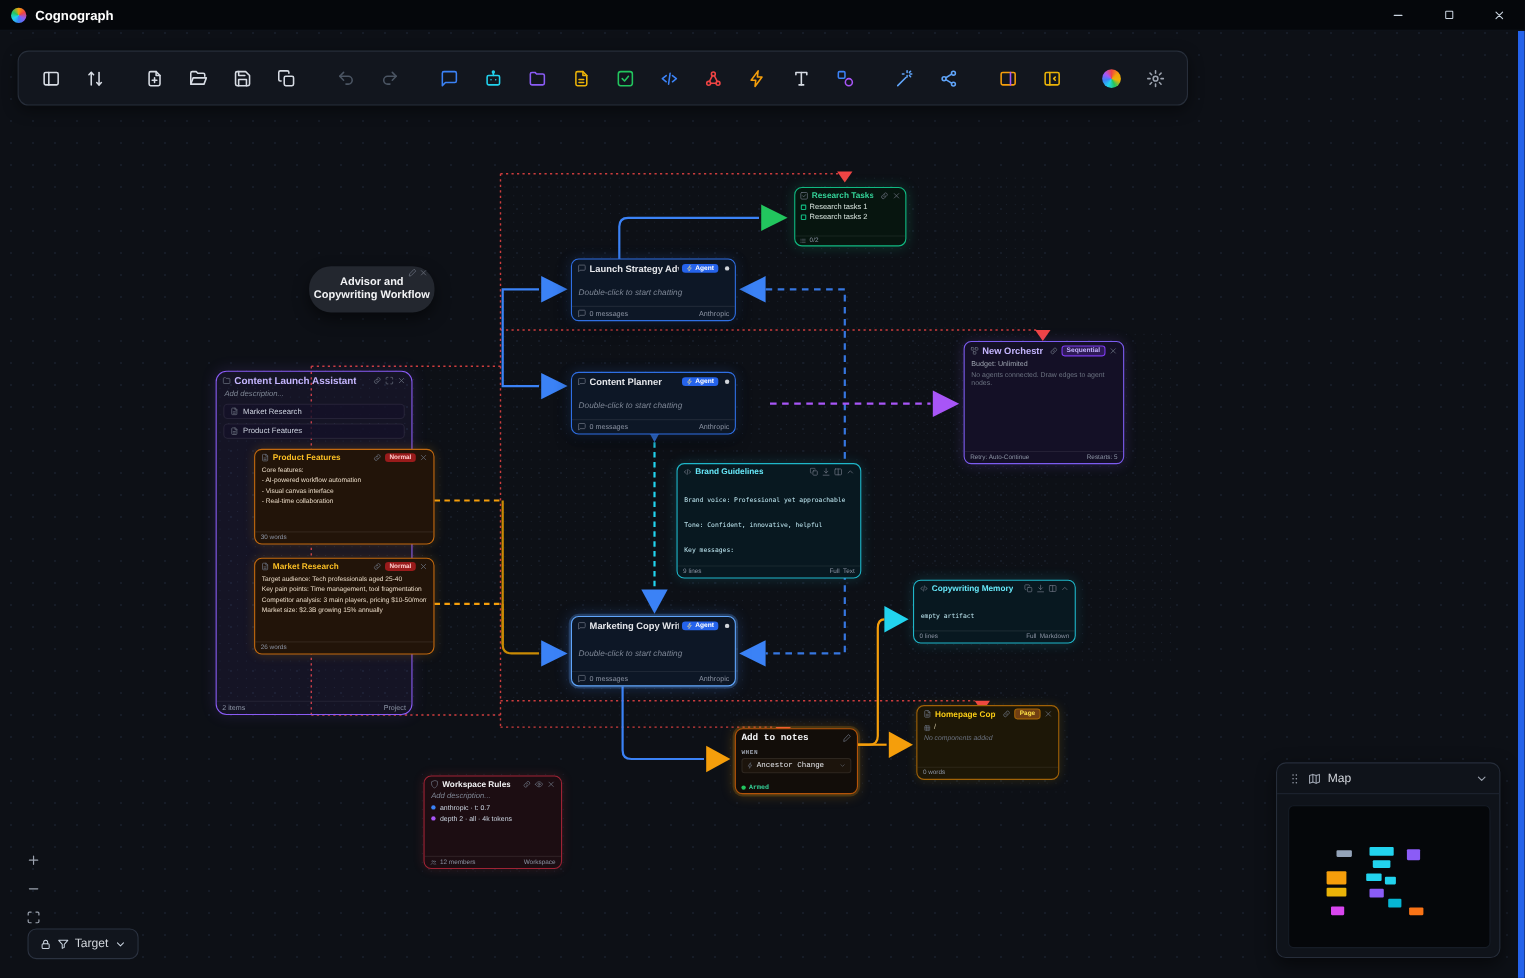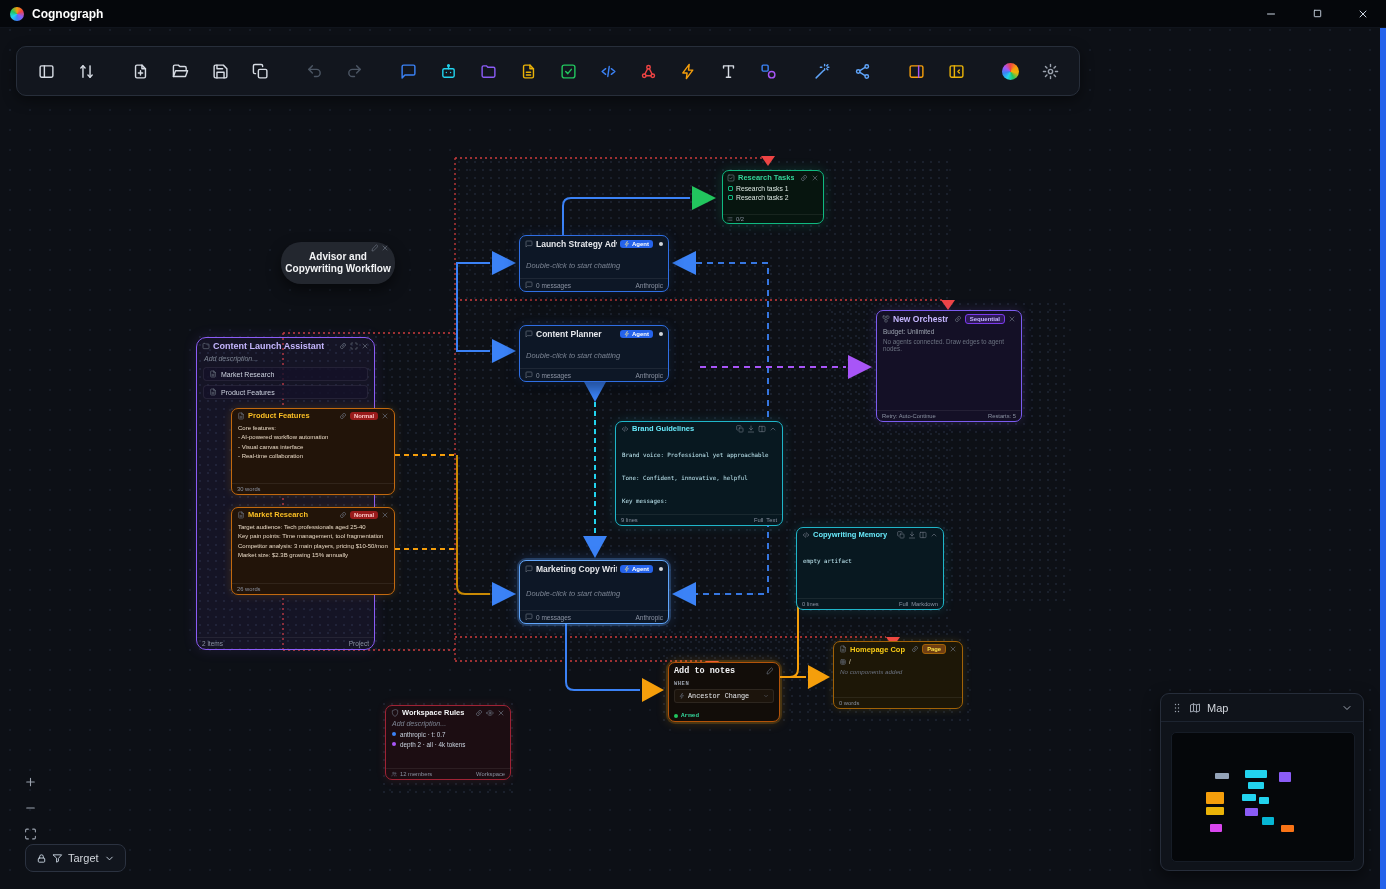--- a/index.html
+++ b/index.html
@@ -344,21 +344,21 @@
           <svg viewBox="0 0 24 24" fill="none" stroke="currentColor" stroke-width="2" stroke-linecap="round" stroke-linejoin="round">
             <path d="M21 15a2 2 0 0 1-2 2H7l-4 4V5a2 2 0 0 1 2-2h14a2 2 0 0 1 2 2z"></path>
           </svg>
         </span>
       <span>0 messages</span>
       <span class="spacer"></span>
       <span>Anthropic</span>
     </div>
   </div>
 
-  <div class="node chat" style="left:519px;top:325px;width:150px;height:57px">
+  <div class="node chat" style="left:519px;top:338px;width:150px;height:57px">
     <div class="nh">
       <span class="mini c-blue">
           <svg viewBox="0 0 24 24" fill="none" stroke="currentColor" stroke-width="2" stroke-linecap="round" stroke-linejoin="round">
             <path d="M21 15a2 2 0 0 1-2 2H7l-4 4V5a2 2 0 0 1 2-2h14a2 2 0 0 1 2 2z"></path>
           </svg>
         </span>
       <span class="nt">Content Planner</span>
       <span class="agent-badge">
           <span class="mini">
             <svg viewBox="0 0 24 24" fill="none" stroke="currentColor" stroke-width="2" stroke-linecap="round" stroke-linejoin="round">
@@ -460,21 +460,21 @@
       
     </div>
     <div class="nf" style="font-size:5.8px;">
       <span>9 lines</span>
       <span class="spacer"></span>
       <span>Full</span>
       <span>Text</span>
     </div>
   </div>
 
-  <div class="node codeN" style="left:796px;top:527px;width:148px;height:83px">
+  <div class="node codeN" style="left:830px;top:527px;width:148px;height:58px">
     <div class="nh" style="padding:2px 5px;">
       <span class="mini c-cyan">
           <svg viewBox="0 0 24 24" fill="none" stroke="currentColor" stroke-width="2" stroke-linecap="round" stroke-linejoin="round">
             <path d="m8 8-5 4 5 4"></path>
             <path d="m16 8 5 4-5 4"></path>
             <path d="m13 5-2 14"></path>
           </svg>
         </span>
       <span class="nt" style="font-size:7.5px">Copywriting Memory</span>
       <span class="spacer"></span>
@@ -686,21 +686,21 @@
           </span>
         <span>/</span>
       </div>
       <div class="page-empty">No components added</div>
     </div>
     <div class="nf" style="font-size:5.8px;">
       <span>0 words</span>
     </div>
   </div>
 
-  <div class="node rules" style="left:385px;top:705px;width:126px;height:75px">
+  <div class="node rules" style="left:385px;top:705px;width:126px;height:85px">
     <div class="nh" style="padding:2px 5px;">
       <span class="mini c-red">
           <svg viewBox="0 0 24 24" fill="none" stroke="currentColor" stroke-width="2" stroke-linecap="round" stroke-linejoin="round">
             <path d="M12 2 4 5v6c0 5 3.5 9 8 11 4.5-2 8-6 8-11V5z"></path>
           </svg>
         </span>
       <span class="nt" style="font-size:7.5px">Workspace Rules</span>
       <span class="spacer"></span>
       <span class="mini">
           <svg viewBox="0 0 24 24" fill="none" stroke="currentColor" stroke-width="2" stroke-linecap="round" stroke-linejoin="round">

